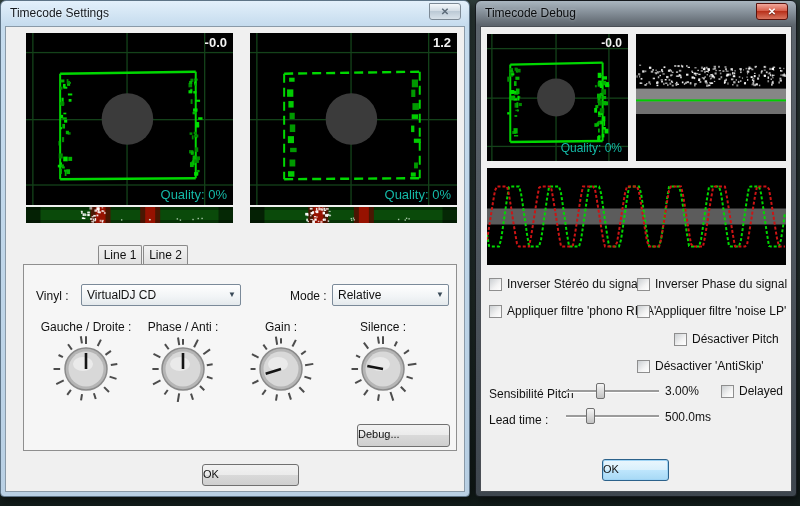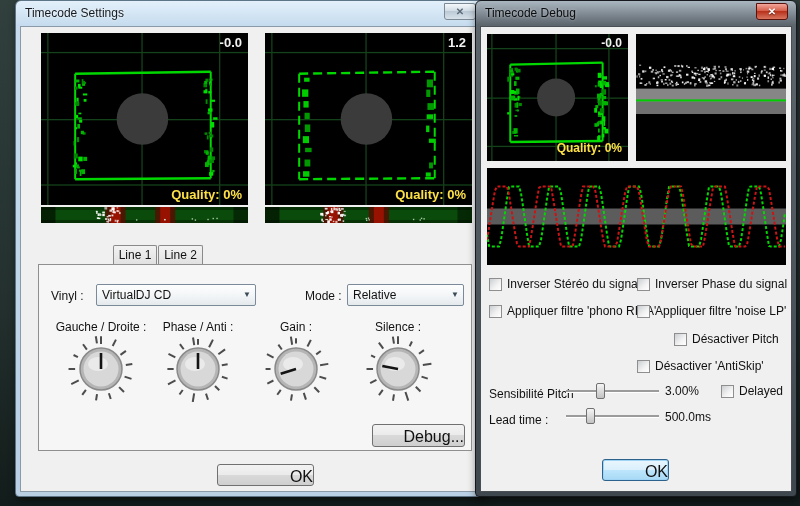--- a/index.html
+++ b/index.html
@@ -7,21 +7,21 @@
     width:800px;height:506px;overflow:hidden;position:relative;
     background:linear-gradient(180deg,#31403d 0%,#23302d 60%,#121c1a 100%);
     font-family:"Liberation Sans",sans-serif;font-size:12px;color:#111;
     -webkit-font-smoothing:antialiased;
   }
   .window{position:absolute;box-sizing:border-box;}
   
   .win-left{
     left:0;top:0;width:470px;height:497px;border-radius:6px 6px 4px 4px;
     background:linear-gradient(180deg,#e3f0fb 0%,#c6dcee 24px,#b9d0e4 100%);
-    border:1px solid #5e7487;box-shadow:2px 3px 9px rgba(0,0,0,.5);margin-left:15px;
+    border:1px solid #5e7487;box-shadow:2px 3px 9px rgba(0,0,0,.5);
   }
   .win-right{
     left:475px;top:0;width:322px;height:497px;border-radius:6px 6px 4px 4px;
     background:linear-gradient(180deg,#aab6c0 0%,#5d656d 24px,#3e464e 100%);
     border:1px solid #15191d;box-shadow:2px 3px 10px rgba(0,0,0,.6);
   }
   .titlebar{position:absolute;left:0;top:0;right:0;height:25px;}
   .title-text{position:absolute;left:9px;top:5px;font-size:12px;color:#15191e;text-shadow:0 0 3px rgba(255,255,255,.8);}
   .win-right .title-text{color:#0a0c0e;text-shadow:0 0 3px rgba(255,255,255,.45);}
   .close-btn{
@@ -32,39 +32,39 @@
   .close-btn.red{
     border:1px solid #5a120c;background:linear-gradient(180deg,#f2a79b 0%,#d6604c 45%,#b8321c 50%,#d8755f 100%);
     color:#fff;text-shadow:0 1px 1px rgba(0,0,0,.5);
   }
   .client{position:absolute;left:4px;top:25px;right:4px;bottom:4px;background:#f0f0f0;border:1px solid #8a9aa8;box-sizing:border-box;}
   .win-right .client{border:1px solid #4a4f55;}
   
   .display{position:absolute;background:#000;}
   .display svg{position:absolute;left:0;top:0;width:100%;height:100%;display:block;}
   .scope-reading{position:absolute;top:2px;right:6px;color:#f2f2f2;font-weight:bold;font-size:13px;z-index:2;}
-  .scope-quality{position:absolute;bottom:3px;right:6px;color:#fde047;font-weight:bold;font-size:13px;z-index:2;}
+  .scope-quality{position:absolute;bottom:3px;right:6px;color:#14b8a6;font-weight:normal;font-size:13px;z-index:2;}
   
   .tab{position:absolute;box-sizing:border-box;border:1px solid #8a8a8a;border-bottom:none;
        background:linear-gradient(180deg,#f2f2f2,#e0e0e0);text-align:center;font-size:12px;cursor:pointer;
        border-radius:2px 2px 0 0;}
   .tab.active{background:#fcfcfc;z-index:3;}
   .tab-panel{position:absolute;background:#f6f6f6;border:1px solid #8f8f8f;box-sizing:border-box;z-index:1;}
   
   .lbl{position:absolute;white-space:nowrap;}
   .combo{
     position:absolute;box-sizing:border-box;border:1px solid #7b8a99;border-radius:2px;
     background:linear-gradient(180deg,#fefefe,#f1f4f6 60%,#e4e9ec);cursor:pointer;
   }
   .combo .combo-text{position:absolute;left:5px;top:3px;font-size:12px;}
   .combo .arrow{position:absolute;right:4px;top:5px;font-size:8px;color:#3a4a58;}
   .btn{
     position:absolute;box-sizing:border-box;border:1px solid #707070;border-radius:3px;
     background:linear-gradient(180deg,#f2f2f2 0%,#ebebeb 49%,#d9d9d9 50%,#cfcfcf 100%);
-    text-align:right;font-size:16px;cursor:pointer;
+    text-align:left;font-size:11px;cursor:pointer;
   }
   .btn.default-blue{
     border:1px solid #2c628b;box-shadow:0 0 0 1px #9fd4f5 inset;
     background:linear-gradient(180deg,#eaf6fd 0%,#d9f0fc 49%,#bee6fd 50%,#a7d9f5 100%);
   }
   .btn-label{display:inline-block;margin-top:3px;}
   
   .knob-cell{position:absolute;width:92px;text-align:center;}
   .knob-label{font-size:12px;white-space:nowrap;}
   .knob-svg{width:78px;height:66px;margin:2px auto 0;display:block;}

